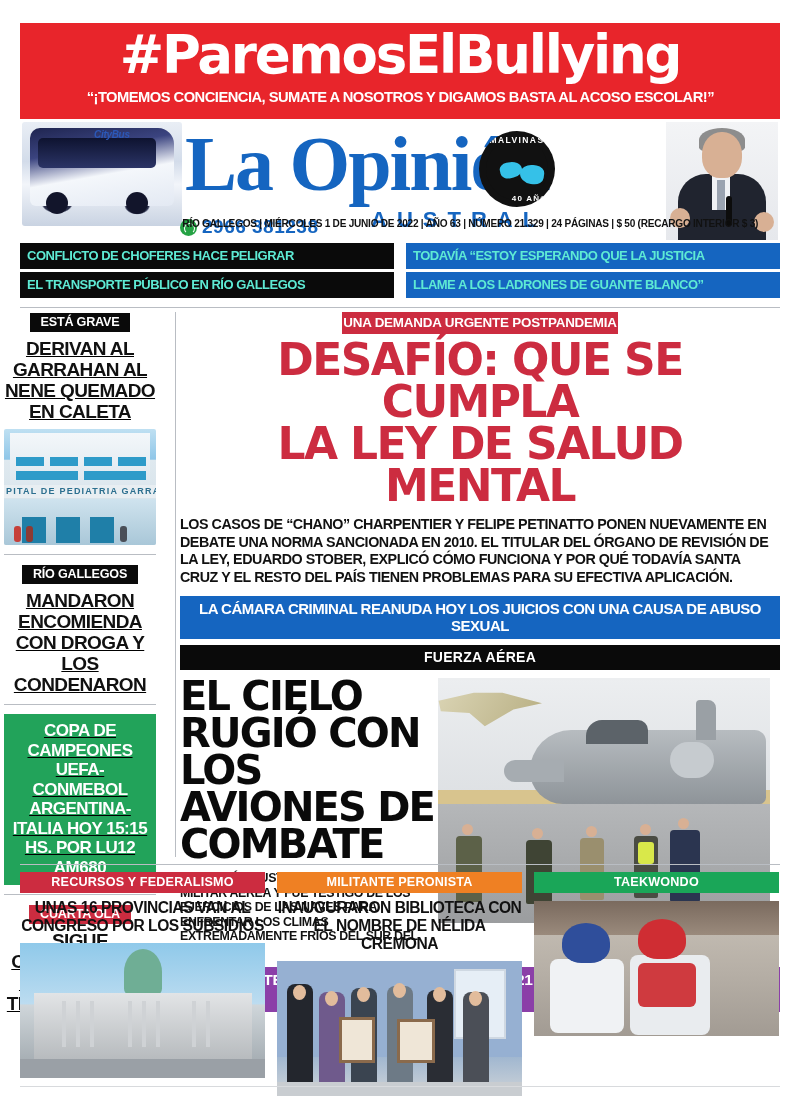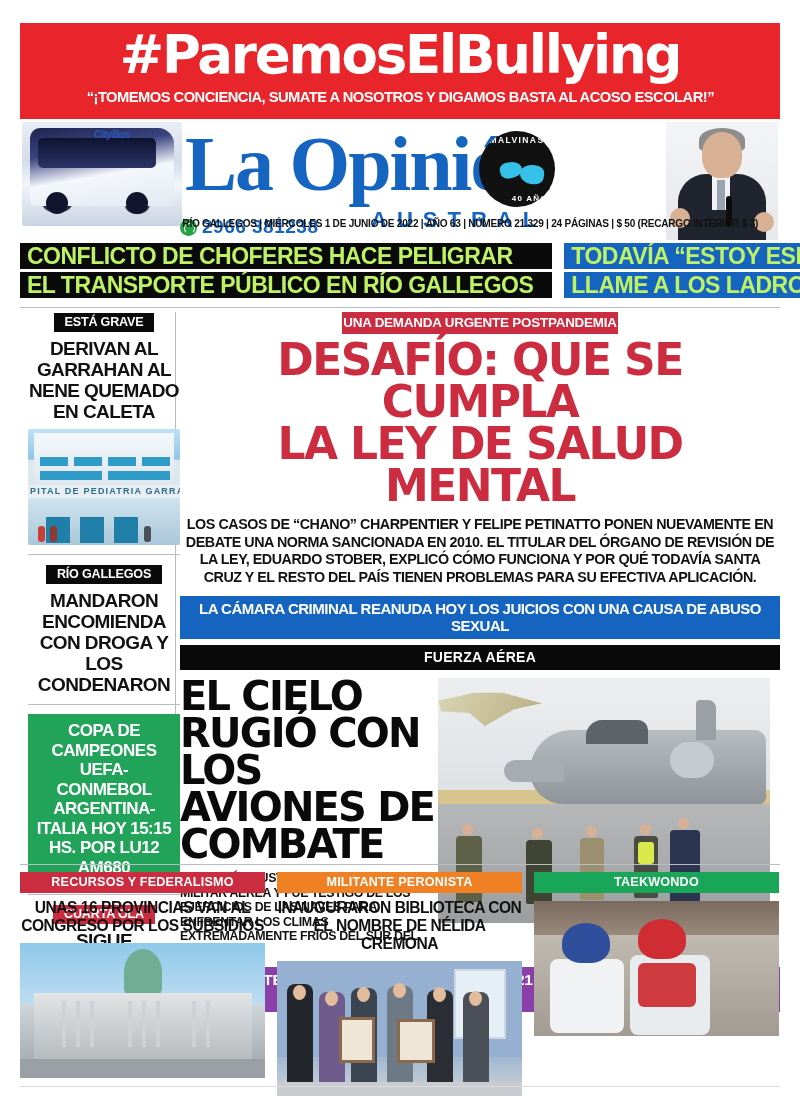--- a/index.html
+++ b/index.html
@@ -116,30 +116,30 @@
   .p-shirt { position:absolute; left:46px; top:54px; width:18px; height:34px; background:#f0f2f5; }
   .p-tie { position:absolute; left:51px; top:58px; width:8px; height:30px; background:#9aa3b0; }
   .p-hand1 { position:absolute; left:4px; top:86px; width:20px; height:20px; background:#d8b094; border-radius:50%; }
   .p-hand2 { position:absolute; right:4px; top:90px; width:20px; height:20px; background:#d8b094; border-radius:50%; }
   .p-mic { position:absolute; left:60px; top:74px; width:6px; height:30px; background:#0c0c0c; border-radius:3px; }
 
   
   .hl-bars { position:absolute; left:20px; top:243px; width:760px; height:58px; display:flex; gap:12px; }
   .hl-col { flex:1; display:flex; flex-direction:column; gap:3px; }
   .hl-line {
-    color:#bef264; font-size:23px; font-weight:bold; letter-spacing:-0.5px;
+    color:#5eead4; font-size:13px; font-weight:bold; letter-spacing:-0.5px;
     padding:4px 19px 4px 7px; line-height:18px; white-space:nowrap;
   }
   .hl-col.black .hl-line { background:#0a0a0a; }
   .hl-col.blue .hl-line { background:#1565c0; }
 
   .rule { position:absolute; background:#b9bdc3; }
 
   
-  .sidebar { position:absolute; left:28px; top:312px; width:152px; }
+  .sidebar { position:absolute; left:4px; top:312px; width:152px;text-decoration:underline; }
   .kicker {
     display:inline-block; color:#fff; font-size:12.6px; font-weight:bold;
     padding:2px 11px 3px 11px; letter-spacing:-0.2px; line-height:14px;
   }
   .kicker.black { background:#0a0a0a; }
   .kicker.red { background:#cc2c40; }
   .k-center { text-align:center; }
   .side-head {
     margin-top:6px; font-size:19px; font-weight:bold; line-height:21px;
     color:#111; text-align:center; letter-spacing:-0.6px;
@@ -173,21 +173,21 @@
     background:#cc2c40; color:#fff; text-align:center; font-size:13.4px;
     font-weight:bold; padding:3px 0 4px 0; letter-spacing:-0.2px;
     width:276px; margin:0 auto;
   }
   .main-head {
     margin-top:5px; text-align:center; color:#cc2c40;
     font-size:44px; font-weight:bold; line-height:42px; letter-spacing:-1.6px;
     font-family:"DejaVu Sans", sans-serif;
   }
   .main-deck {
-    margin-top:9px; text-align:center; color:#111;
+    margin-top:9px; color:#111;
     font-size:14.3px; font-weight:bold; line-height:17.5px; letter-spacing:-0.45px;
   }
   .bar-blue {
     margin-top:10px; background:#1565c0; color:#fff; text-align:center;
     font-size:15px; font-weight:bold; padding:4px 0 5px 0; letter-spacing:-0.5px;
   }
   .bar-black {
     background:#0a0a0a; color:#fff; text-align:center;
     font-size:14px; font-weight:bold; padding:4px 0 5px 0; letter-spacing:0.3px;
   }

